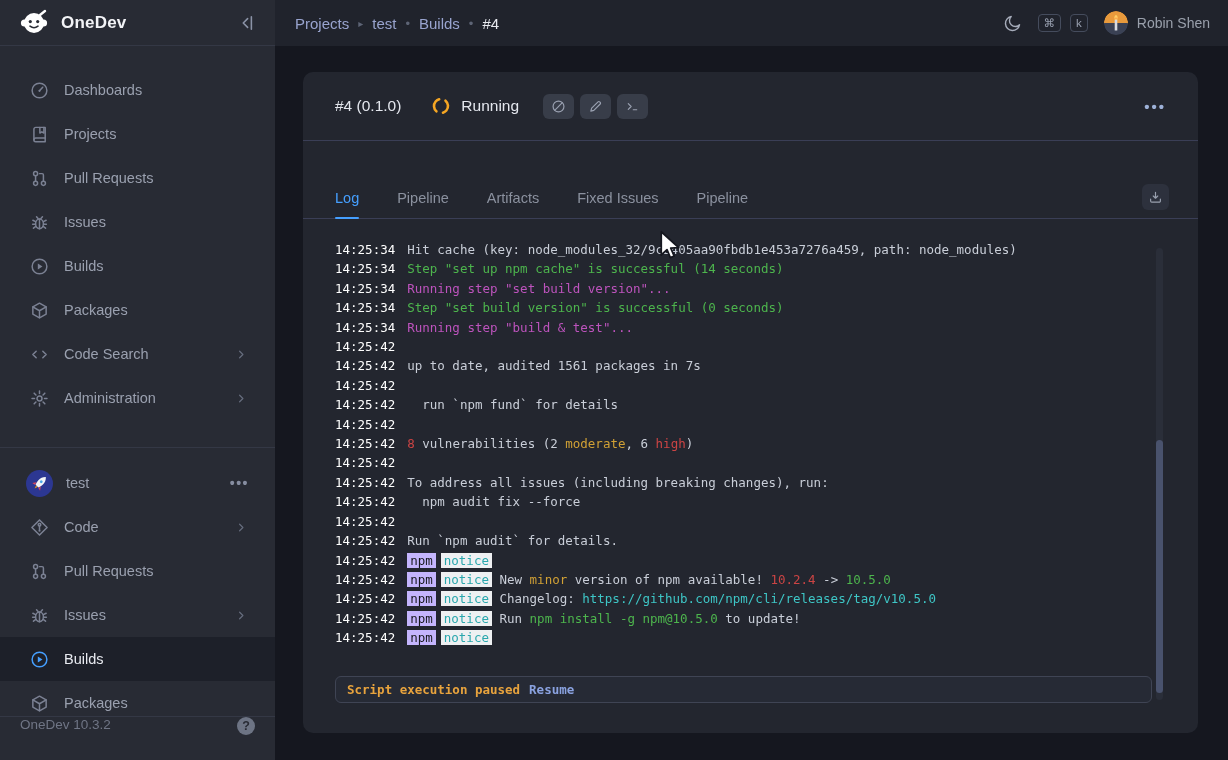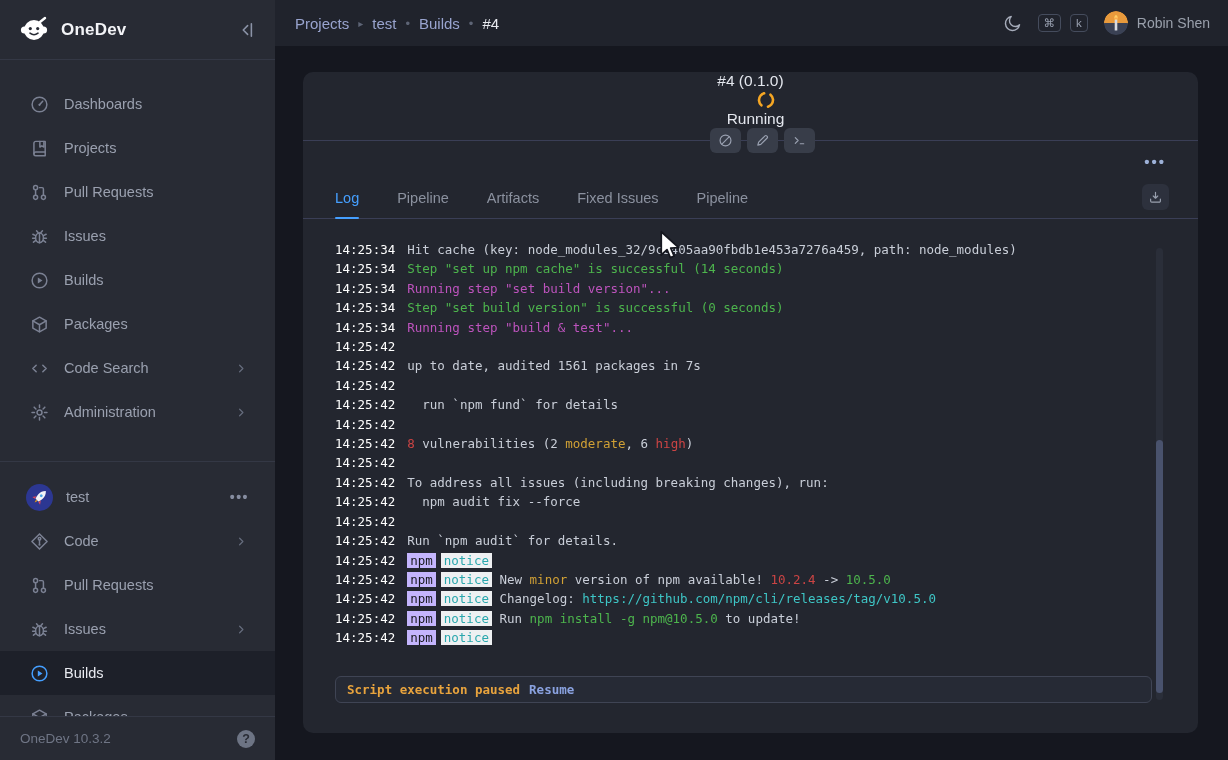--- a/index.html
+++ b/index.html
@@ -1,59 +1,59 @@
 <!DOCTYPE html>
 <html><head>
 <meta charset="utf-8">
 <style>
   * { box-sizing: border-box; margin: 0; padding: 0; }
   html,body { width: 1228px; height: 760px; overflow: hidden; }
   body { background:#15171f; font-family:"Liberation Sans", sans-serif; position:relative; }
 
   
   .sidebar { position:absolute; left:0; top:0; width:275px; height:760px; background:#282b34; z-index:2; }
-  .brand { height:60px; display:flex; align-items:center; padding:0 18px 0 18px; border-bottom:1px solid #343845; }
+  .brand { height:46px; display:flex; align-items:center; padding:0 18px 0 18px; border-bottom:1px solid #343845; }
   .brand-logo { width:32px; height:32px; flex:none; }
   .brand-name { margin-left:11px; font-size:17px; font-weight:700; color:#f2f3f6; letter-spacing:.2px; }
   .collapse-btn { margin-left:auto; width:20px; height:20px; color:#8b93a7; cursor:pointer; }
 
   .nav { padding-top:22px; }
   .nav-item { height:44px; display:flex; align-items:center; padding:0 26px 0 30px; color:#9aa0af; font-size:14.5px; cursor:pointer;text-align:center; }
   .nav-item .icon { width:19px; height:19px; margin-right:15px; color:#7b8193; flex:none; }
   .nav-item .chev { margin-left:auto; width:15px; height:15px; color:#666d7e; }
   .nav-item.active { background:#1d2029; color:#e8eaf0; }
   .nav-item.active .icon { color:#459fff; }
   .nav-sep { border-top:1px solid #343845; margin:27px 0 13px 0; }
 
   .proj-row { height:44px; display:flex; align-items:center; padding:0 26px 0 26px; cursor:pointer; }
   .proj-avatar { width:27px; height:27px; border-radius:50%; flex:none; }
   .proj-name { margin-left:13px; color:#9aa0af; font-size:14.5px; }
   .proj-more { margin-left:auto; color:#868da0; font-weight:700; letter-spacing:1.5px; font-size:14px; cursor:pointer; }
 
-  .side-footer { position:absolute; left:0; right:0; bottom:0; height:44px; background:#282b34; border-top:1px solid #343845; display:flex; align-items:center; padding:8px 20px; color:#6f7585; font-size:13.5px; z-index:3; }
+  .side-footer { position:absolute; left:0; right:0; bottom:0; height:44px; background:#282b34; border-top:1px solid #343845; display:flex; padding:0 20px; color:#6f7585; font-size:13.5px; z-index:3; }
   .help-btn { margin-left:auto; width:18px; height:18px; border-radius:50%; background:#6d7484; color:#282b34; font-weight:700; font-size:12.5px; display:flex; align-items:center; justify-content:center; cursor:pointer; }
 
   
   .main { margin-left:275px; height:760px; display:flex; flex-direction:column; }
   .topbar { height:46px; background:#20232c; display:flex; align-items:center; padding:0 18px 0 20px; flex:none; }
   .crumbs { display:flex; align-items:center; gap:9px; font-size:15px; }
   .crumb-link { color:#99a4cf; cursor:pointer; }
   .crumb-cur { color:#e8eaf0; }
   .sep-tri { color:#5d6475; font-size:10px; }
   .sep-dot { color:#5d6475; font-size:13px; }
   .top-right { margin-left:auto; display:flex; align-items:center; gap:9px; }
   .moon { width:18px; height:18px; color:#a6acba; margin-right:7px; cursor:pointer; }
   .kbd { border:1px solid #454c5d; border-radius:4px; color:#99a0b0; font-size:11.5px; padding:1px 5px; line-height:14px; }
   .avatar { width:24px; height:24px; border-radius:50%; overflow:hidden; margin-left:7px; flex:none; cursor:pointer; }
   .uname { color:#9aa0ac; font-size:14px; }
 
   .content { flex:1; padding:26px 30px 0 28px; }
   .card { position:relative; background:#23262f; border-radius:10px; height:661px; }
 
-  .card-header { height:69px; display:flex; align-items:center; padding:0 32px; border-bottom:1px solid #3a3e56;flex-direction:column; }
+  .card-header { height:69px; display:flex; align-items:center; padding:0 32px; border-bottom:1px solid #3a3e56; }
   .b-title { font-size:15.5px; color:#e4e7ee; font-weight:500; }
   .spinner { margin-left:30px; width:20px; height:20px; }
   .b-status { margin-left:10px; font-size:15.5px; color:#e4e7ee; }
   .hbtns { display:flex; margin-left:24px; gap:6px; }
   .hbtn { width:31px; height:25px; border-radius:6px; background:#383d49; color:#9aa1b1; display:flex; align-items:center; justify-content:center; cursor:pointer; }
   .hbtn svg { width:15px; height:15px; }
   .more-btn { margin-left:auto; color:#9db1d8; font-size:15px; letter-spacing:2px; font-weight:700; cursor:pointer; }
 
   .tabs-row { height:78px; display:flex; align-items:flex-end; padding:0 32px; border-bottom:1px solid #3a3e56; position:relative; }
   .tab { margin-right:38px; padding-bottom:12px; font-size:14.5px; color:#8b919f; position:relative; cursor:pointer; }

